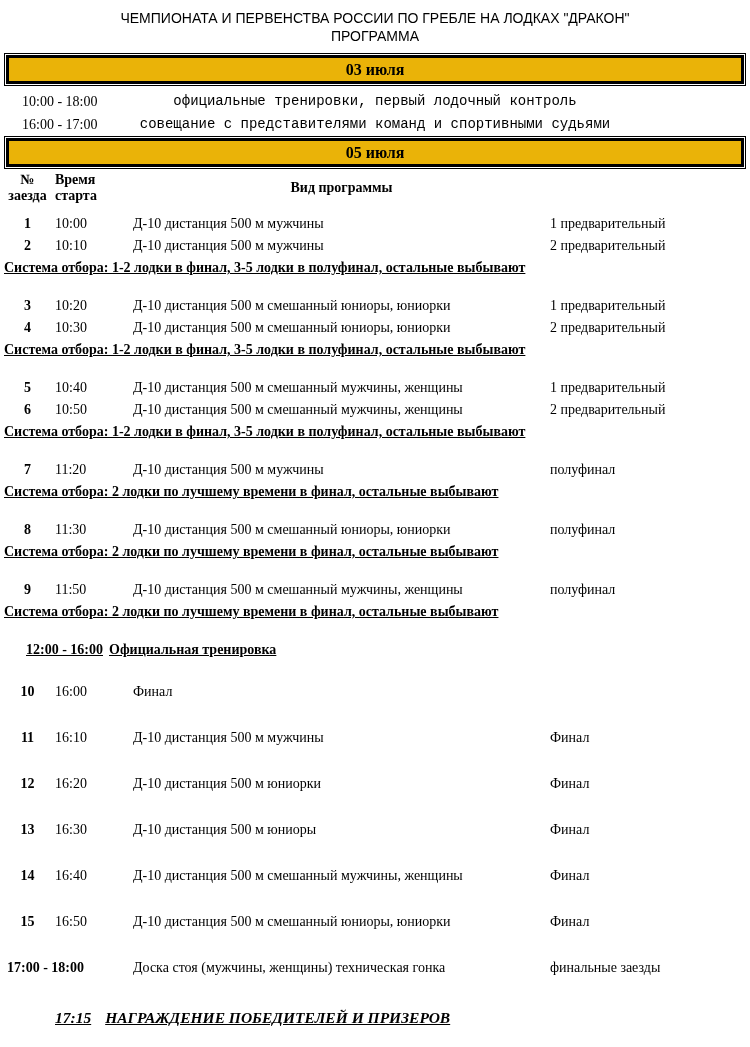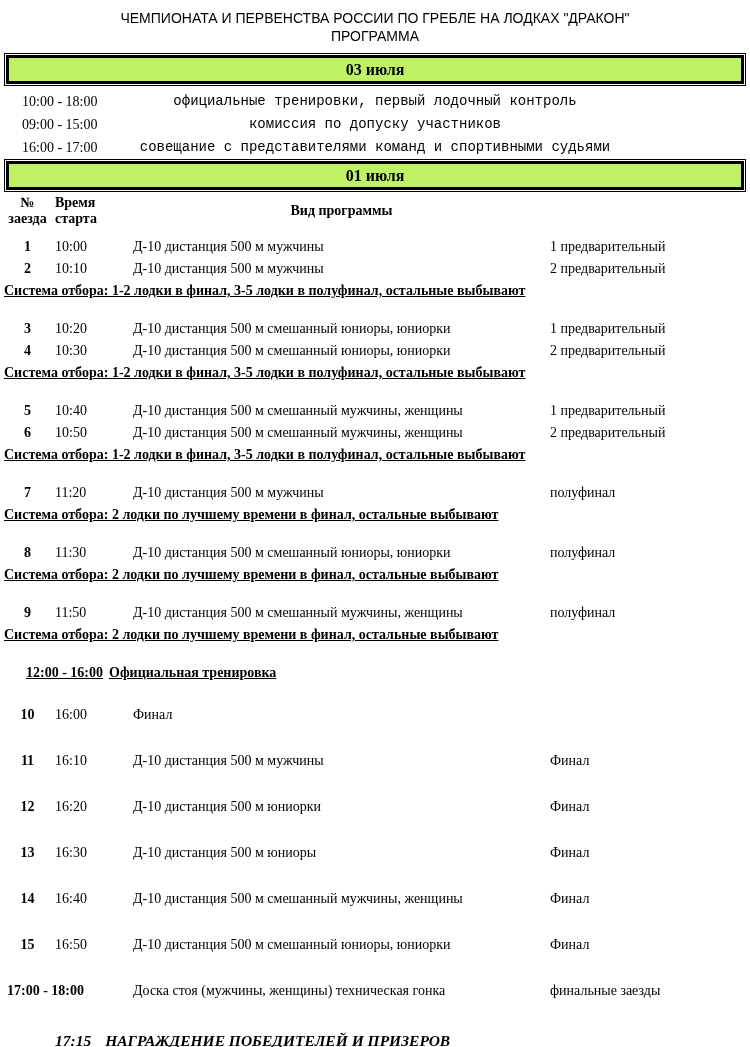--- a/index.html
+++ b/index.html
@@ -14,21 +14,21 @@
   .title-block { text-align:center; font-family:"Liberation Sans","DejaVu Sans",sans-serif; font-size:14px; line-height:18px; }
   .date-box {
     margin:10px 6px 0 6px;
     border:3px solid #000;
     outline:1px solid #000;
     outline-offset:1px;
     text-align:center;
     font-weight:bold; font-size:16px;
     line-height:19px;
     padding:2px 0;
-    background:#bef264;
+    background:#eab308;
   }
   .day1-events { margin-top:6px; }
   .d1-row { position:relative; height:23px; line-height:23px; }
   .d1-time { position:absolute; left:22px; top:0; }
   .d1-desc { display:block; text-align:center;font-family:Liberation Mono, monospace; }
 
   .thead { display:flex; margin:5px 0 9px 0; align-items:center; font-weight:bold; }
   .th-num  { width:55px; text-align:center; line-height:16px; }
   .th-time { width:78px; text-align:left; line-height:16px; }
   .th-prog { flex:1; text-align:center; }
@@ -68,30 +68,26 @@
 </div>
 
 <div class="date-box">03 июля</div>
 
 <div class="day1-events">
   <div class="d1-row">
     <span class="d1-time">10:00 - 18:00</span>
     <span class="d1-desc">официальные тренировки, первый лодочный контроль</span>
   </div>
   <div class="d1-row">
-    <span class="d1-time">09:00 - 15:00</span>
-    <span class="d1-desc">комиссия по допуску участников</span>
-  </div>
-  <div class="d1-row">
     <span class="d1-time">16:00 - 17:00</span>
     <span class="d1-desc">совещание с представителями команд и спортивными судьями</span>
   </div>
 </div>
 
-<div class="date-box" style="margin-top:2px;">01 июля</div>
+<div class="date-box" style="margin-top:2px;">05 июля</div>
 
 <div class="thead">
   <div class="th-num">
     <div>№</div>
     <div>заезда</div>
   </div>
   <div class="th-time">
     <div>Время</div>
     <div>старта</div>
   </div>

